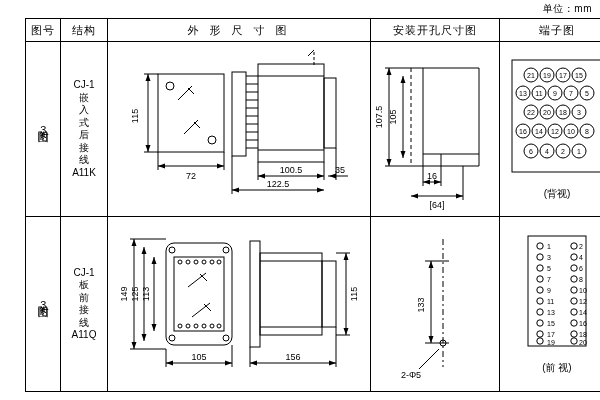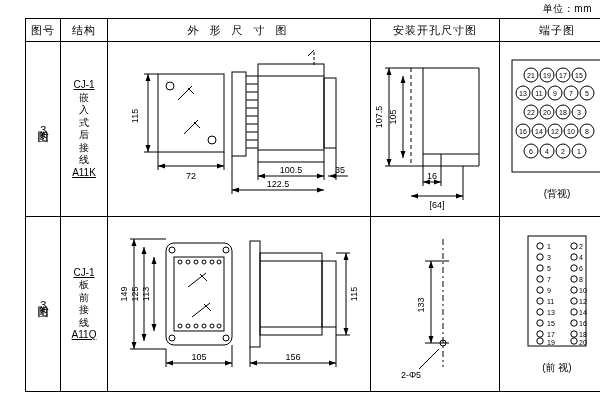--- a/index.html
+++ b/index.html
@@ -52,21 +52,21 @@
     letter-spacing:1px;
   }
   .cellstack{
     display:flex;align-items:center;justify-content:center;height:100%;
   }
   .struct{
     font-size:10px;line-height:1.25;
     display:flex;flex-direction:column;align-items:center;justify-content:center;
     height:100%;
   }
-  .struct .lat{font-family:"Liberation Sans",sans-serif;text-decoration:underline;}
+  .struct .lat{font-family:"Liberation Sans",sans-serif;}
 
   .drawwrap{position:relative;width:100%;height:100%;}
   svg{display:block;}
 
   
   .termbox{display:flex;flex-direction:column;align-items:center;justify-content:center;height:100%;}
   .termcap{font-size:10px;margin-top:12px;}
 </style>
 </head>
 <body>

